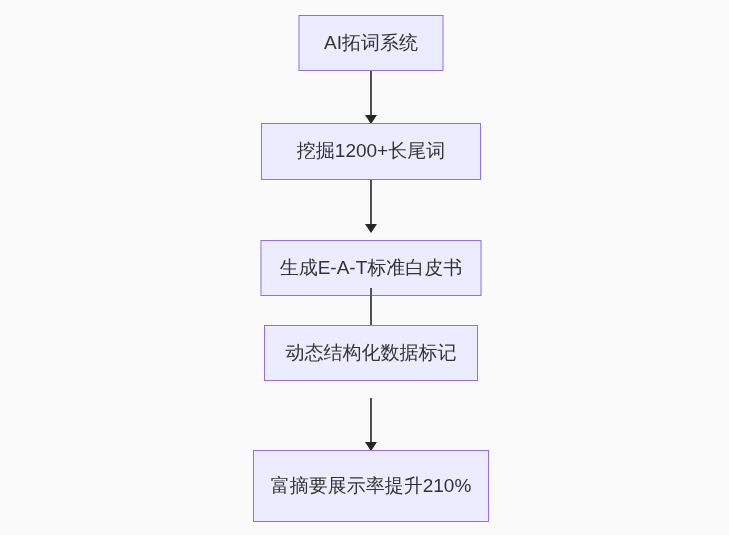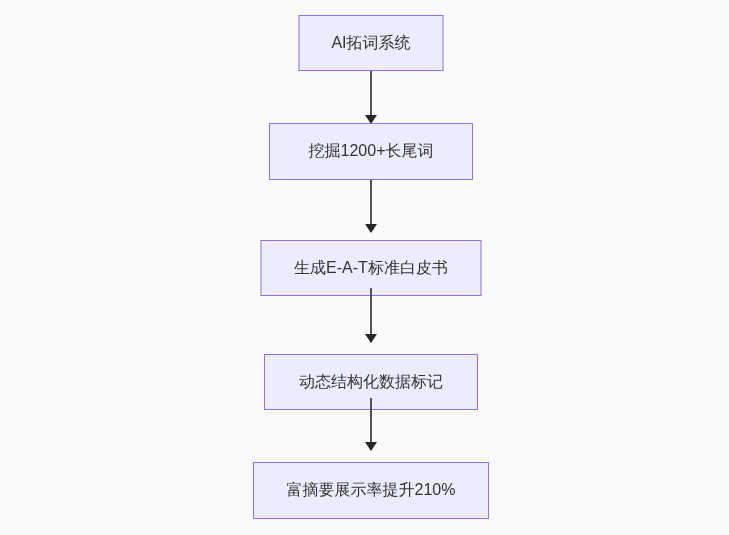--- a/index.html
+++ b/index.html
@@ -27,21 +27,21 @@
     position: absolute;
     left: 371px;
     transform: translateX(-50%);
     background: var(--node-fill);
     border: 1px solid var(--node-border);
     display: flex;
     align-items: center;
     justify-content: center;
   }
   .node-label {
-    font-size: 16px;
+    font-size: 19px;
     color: var(--text);
     white-space: nowrap;
     text-align: left;
     line-height: 1.3;
   }
   .edge {
     position: absolute;
     left: 371px;
     width: 2px;
     margin-left: -1px;
@@ -65,41 +65,41 @@
 <div class="canvas">
 
   <div class="node" style="top:15px; width:145px; height:56px;">
     <span class="node-label">AI拓词系统</span>
   </div>
 
   <div class="edge" style="top:71px; height:52px;">
     <span class="arrowhead"></span>
   </div>
 
-  <div class="node" style="top:123px; width:204px; height:57px;">
+  <div class="node" style="top:123px; width:220px; height:57px;">
     <span class="node-label">挖掘1200+长尾词</span>
   </div>
 
   <div class="edge" style="top:180px; height:52px;">
     <span class="arrowhead"></span>
   </div>
 
   <div class="node" style="top:240px; width:221px; height:56px;">
     <span class="node-label">生成E-A-T标准白皮书</span>
   </div>
 
   <div class="edge" style="top:288px; height:54px;">
     <span class="arrowhead"></span>
   </div>
 
-  <div class="node" style="top:354px; width:214px; height:56px;">
+  <div class="node" style="top:325px; width:214px; height:56px;">
     <span class="node-label">动态结构化数据标记</span>
   </div>
 
   <div class="edge" style="top:398px; height:52px;">
     <span class="arrowhead"></span>
   </div>
 
-  <div class="node" style="top:462px; width:236px; height:57px;">
+  <div class="node" style="top:450px; width:236px; height:72px;">
     <span class="node-label">富摘要展示率提升210%</span>
   </div>
 
 </div>
 
 </body></html>

